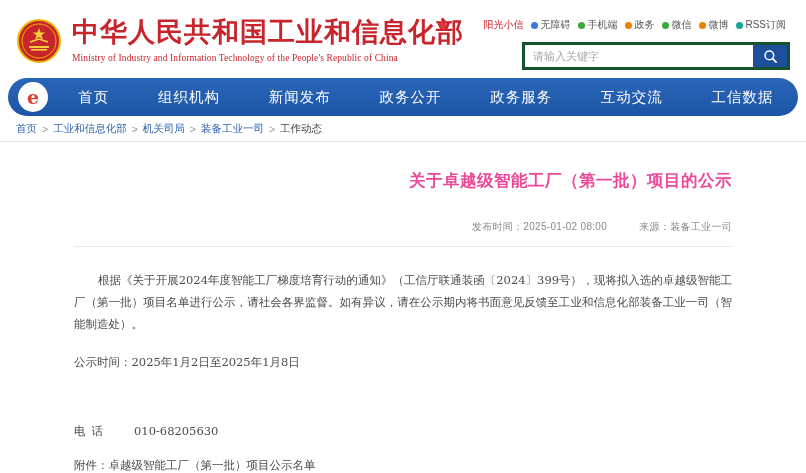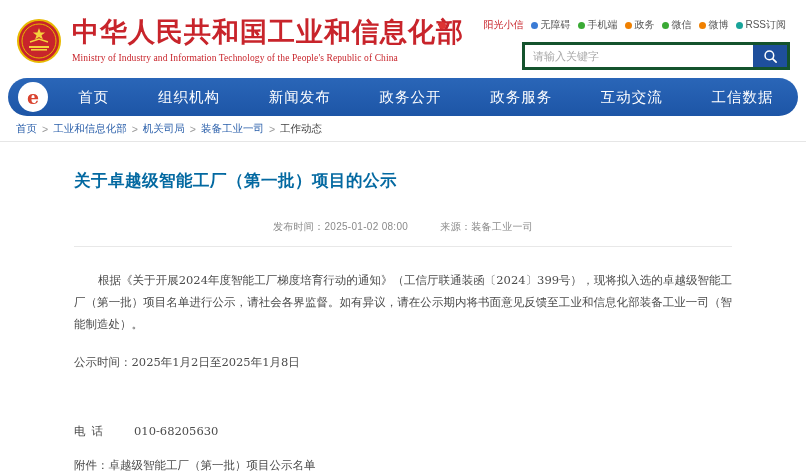--- a/index.html
+++ b/index.html
@@ -155,30 +155,30 @@
   .breadcrumb a { color: #2a5faa; text-decoration: none; cursor: pointer; }
   .breadcrumb .sep { margin: 0 5px; color: #999; }
   .breadcrumb .cur { color: #444; text-align: right; }
 
   
   .content {
     padding: 0 74px;
     position: relative;
   }
   .doc-title {
-    text-align: left;
+    text-align: right;
     font-family: "DejaVu Sans", sans-serif;
     font-size: 16.5px;
     font-weight: bold;
-    color: #0369a1;
+    color: #ec4899;
     padding-top: 28px;
     letter-spacing: .5px;
   }
   .meta {
-    text-align: center;
+    text-align: right;
     font-size: 10px;
     color: #8a8a8a;
     padding-top: 28px;
     letter-spacing: .3px;
   }
   .meta .sep { display: inline-block; width: 26px; }
   .divider {
     margin: 12px 0 0 0;
     border-top: 1px solid #e8e8e8;
   }

